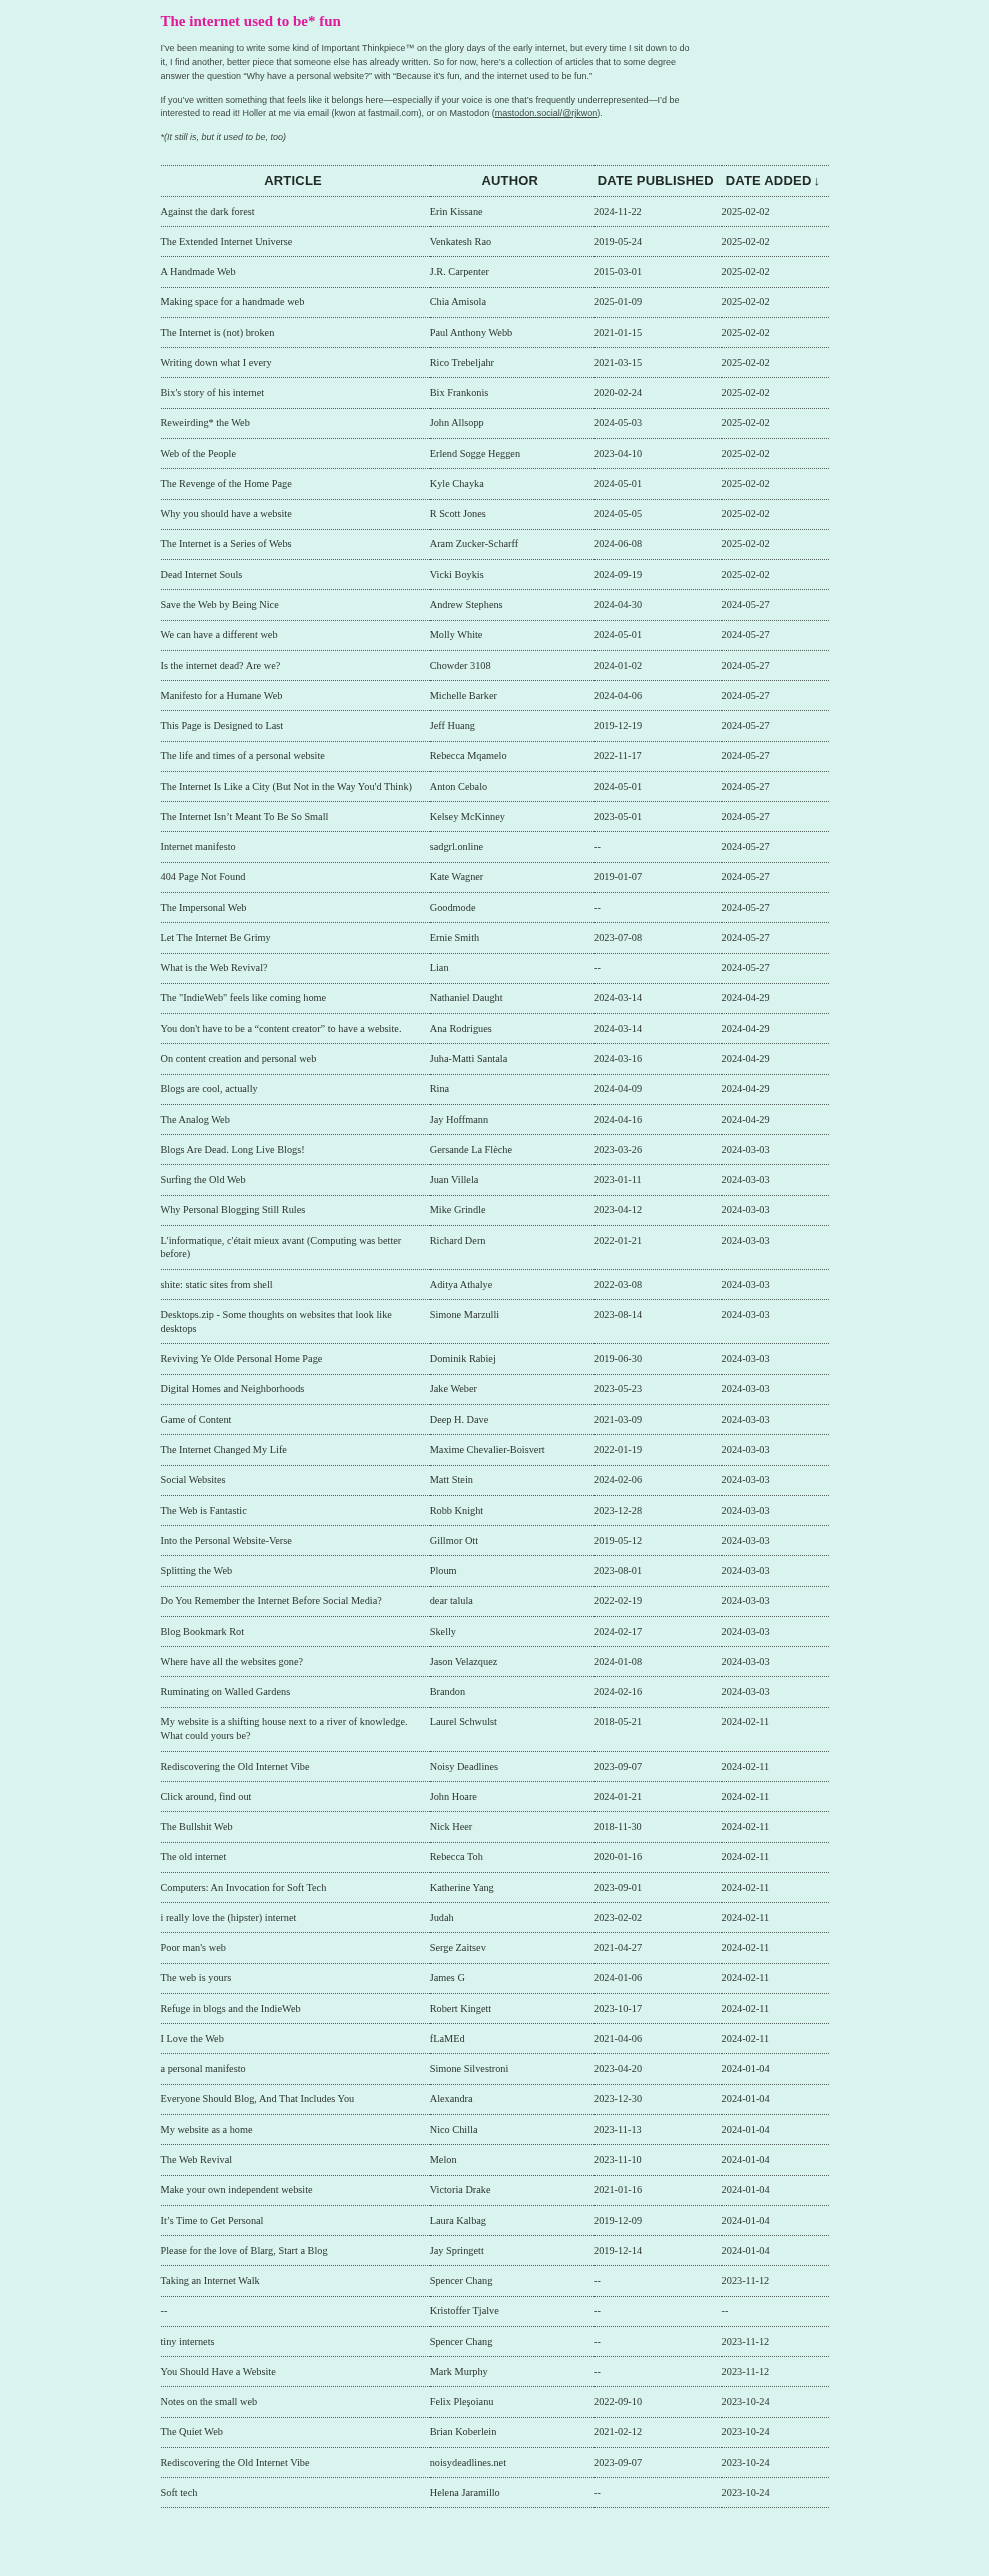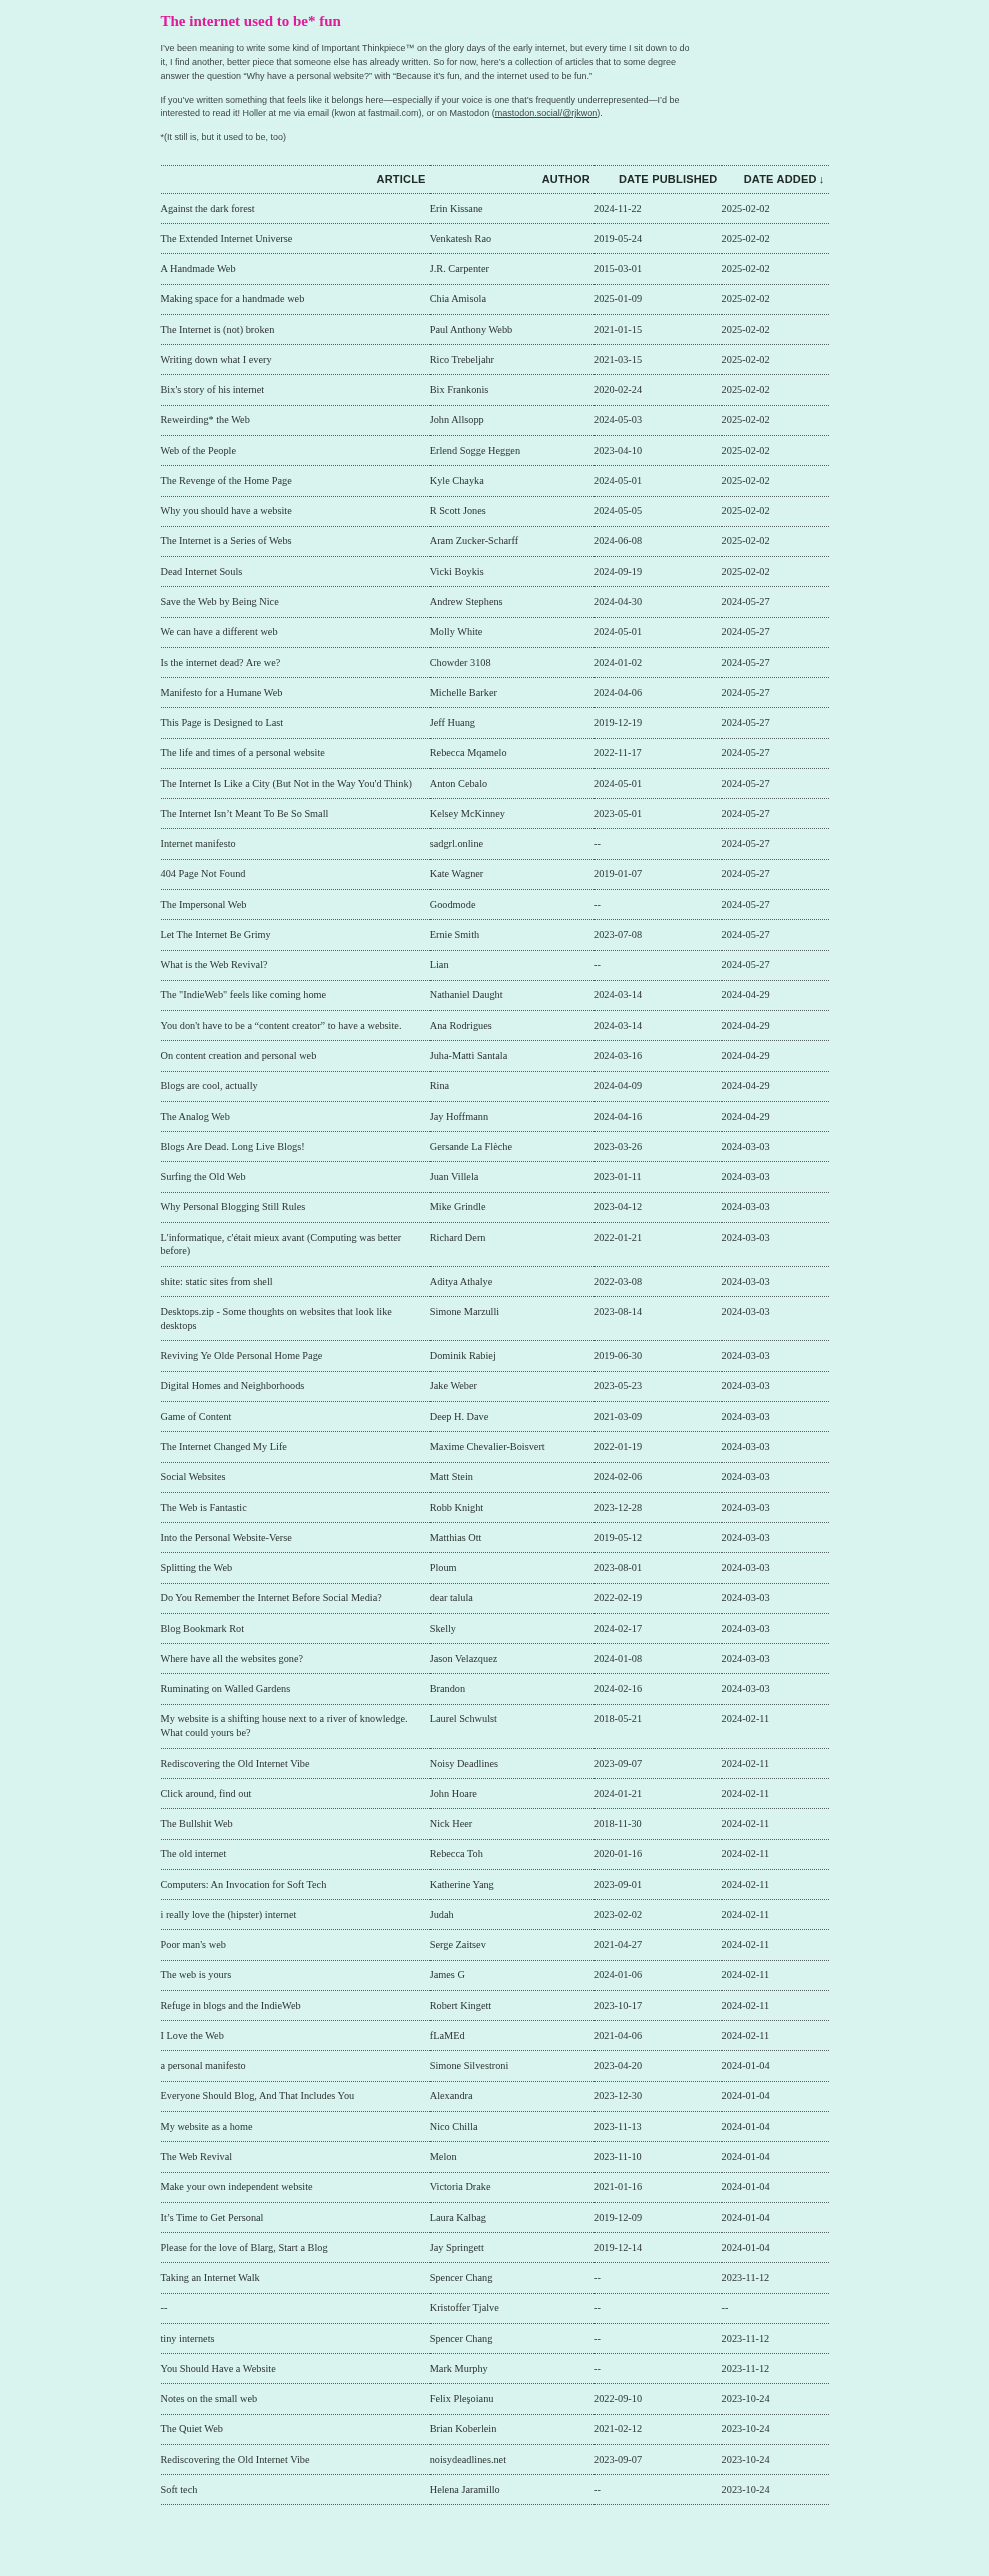--- a/index.html
+++ b/index.html
@@ -25,42 +25,43 @@
     margin: 0 0 12.4px 0;
   }
   .intro p {
     font-size: 9px;
     line-height: 1.52;
     margin: 0 0 10.3px 0;
     max-width: 536px;
     color: #3e4745;
   }
   .intro .footnote {
+    font-style: italic;
     margin-bottom: 18px;
   }
   a.text-link {
     color: #3e4745;
     text-decoration: underline;
     cursor: pointer;
   }
   table.articles {
     width: 100%;
     border-collapse: collapse;
     margin-top: 19.6px;
     font-family: "Liberation Serif", serif;
     font-size: 10.3px;
     color: #2e3533;
   }
   table.articles th {
     font-family: "Liberation Sans", sans-serif;
-    font-size: 11px;
+    font-size: 13px;
     font-weight: 700;
     letter-spacing: 0.2px;
     text-transform: uppercase;
-    text-align: right;
+    text-align: center;
     color: #222a28;
     padding: 7.7px 4.1px 7.7px 0;
     border-top: 0.5px dotted #51605b;
     border-bottom: 0.5px dotted #51605b;
     cursor: pointer;
     white-space: nowrap;
   }
   table.articles td {
     padding: 7.7px 4.1px 7.7px 0;
     border-bottom: 0.5px dotted #51605b;
@@ -400,21 +401,21 @@
 
     <tr>
       <td class="article-cell">The Web is Fantastic</td>
       <td>Robb Knight</td>
       <td>2023-12-28</td>
       <td>2024-03-03</td>
     </tr>
 
     <tr>
       <td class="article-cell">Into the Personal Website-Verse</td>
-      <td>Matthias Ott</td>
+      <td>Gillmor Ott</td>
       <td>2019-05-12</td>
       <td>2024-03-03</td>
     </tr>
 
     <tr>
       <td class="article-cell">Splitting the Web</td>
       <td>Ploum</td>
       <td>2023-08-01</td>
       <td>2024-03-03</td>
     </tr>

